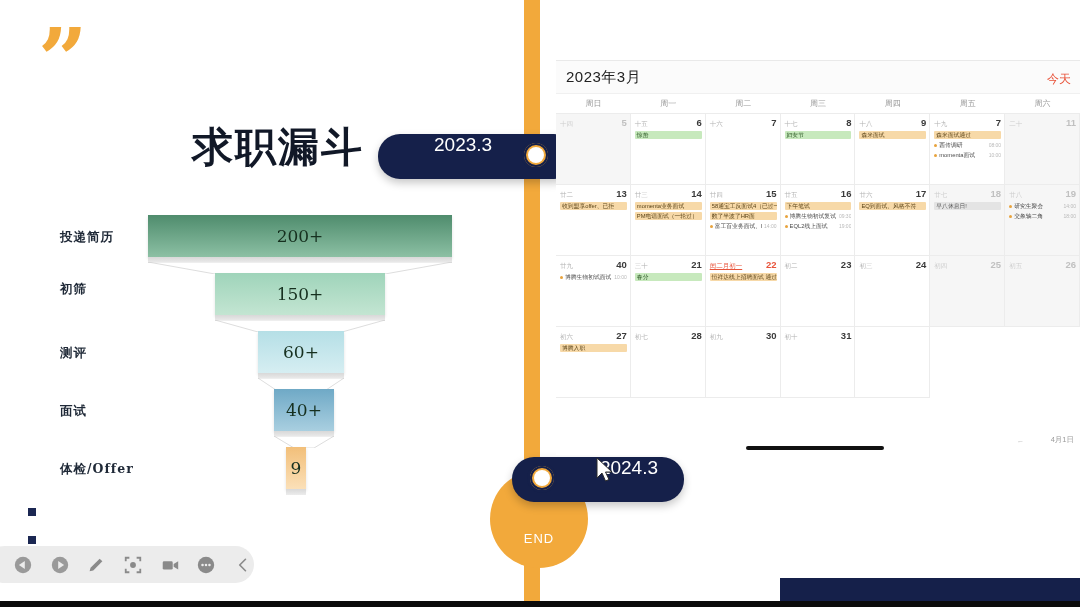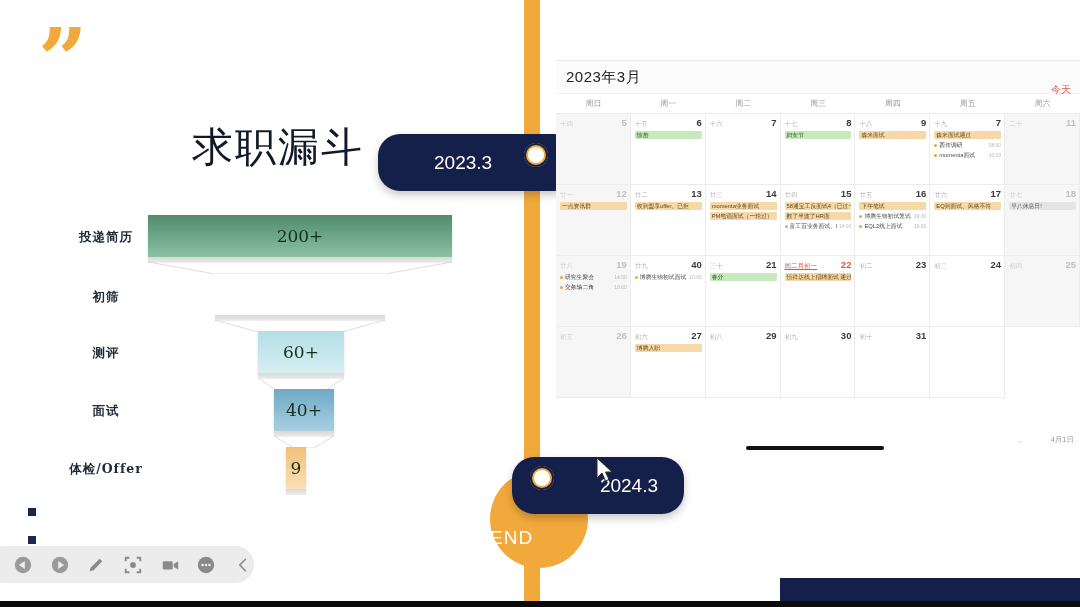--- a/index.html
+++ b/index.html
@@ -28,32 +28,32 @@
     font-size: 86px; line-height: 0.8;
     color: #F2A93B;
     font-weight: 700;
     font-family: "DejaVu Serif", serif;
     letter-spacing: -4px;
     user-select: none;
   }
   #slide-title {
     position: absolute; left: 192px; top: 120px;
     font-size: 41px;
-    font-weight: 400;
+    font-weight: 700;
     color: #111827;
     letter-spacing: 2px;
     white-space: nowrap;
   }
 
   
   #funnel { position: absolute; left: 60px; top: 215px; width: 420px; height: 290px; }
   .funnel-row { position: relative; height: 58px; }
   .funnel-label {
     position: absolute; left: 0; width: 92px;
-    text-align: center;
+    text-align: left;
     font-size: 12.5px; font-weight: 700;
     color: #1f2937;
     font-family: "DejaVu Serif", serif;
     letter-spacing: 1px;
   }
   .funnel-bar {
     position: absolute;
     height: 42px;
     display: flex; align-items: center; justify-content: center;
     font-size: 17px; color: #16301f; font-weight: 400;
@@ -85,22 +85,22 @@
     position: absolute; left: 0; top: 601px;
     width: 1080px; height: 6px;
     background: #0b0b0b;
   }
 
   
   .pill {
     position: absolute;
     background: #15204a;
     border-radius: 22px;
-    height: 57px;
-    display: flex; align-items: center;
+    height: 45px;
+    display: flex; align-items: flex-start;
     color: #ffffff;
     font-size: 19px;
     box-shadow: 0 4px 8px rgba(0,0,0,0.22);
   }
   #pill-top { left: 378px; top: 134px; width: 198px; justify-content: flex-start; padding-left: 56px; }
   #pill-bottom { left: 512px; top: 457px; width: 172px; justify-content: flex-end; padding-right: 26px; }
   .pill-knob {
     position: absolute;
     width: 30px; height: 30px;
     border-radius: 50%;
@@ -115,23 +115,23 @@
     width: 16px; height: 16px; border-radius: 50%;
     background: #ffffff;
   }
   #knob-top { left: 521px; top: 140px; background: #F2A93B; }
   #knob-bottom { left: 527px; top: 463px; background: #F2A93B; }
   #end-circle {
     position: absolute; left: 490px; top: 470px;
     width: 98px; height: 98px;
     border-radius: 50%;
     background: #F2A93B;
-    display: flex; align-items: center; 
+    display: flex; align-items: center; justify-content: center;
     padding-top: 38px;
-    color: #ffffff; font-size: 19px; letter-spacing: 1px;
+    color: #ffffff; font-size: 13px; letter-spacing: 1px;
   }
   #cursor { position: absolute; left: 596px; top: 458px; width: 18px; height: 26px; }
 
   
   #calendar {
     position: absolute; left: 556px; top: 60px;
     width: 524px; height: 395px;
     background: #ffffff;
     border-top: 1px solid #e9e9e9;
     overflow: hidden;
@@ -140,21 +140,21 @@
     position: relative;
     height: 33px;
     display: flex; align-items: center;
     padding: 0 8px 0 10px;
     background: #fbfbfb;
     border-bottom: 1px solid #f0f0f0;
   }
   #cal-title { font-size: 15px; color: #222; letter-spacing: 0.5px; }
   #cal-today {
     position: absolute; right: 9px; top: 10px;
-    font-size: 10px; color: #e8533a; margin-top: 12px;
+    font-size: 12px; color: #e8533a;
   }
   #cal-weekdays {
     display: grid;
     grid-template-columns: repeat(7, 1fr);
     height: 19px;
     background: #ffffff;
   }
   .weekday {
     font-size: 8px; color: #9a9a9a;
     text-align: center; line-height: 19px;
@@ -250,21 +250,22 @@
       <div class="funnel-row">
         <div class="funnel-label" style="top:14px">投递简历</div>
         <div class="funnel-bar" style="left:88px; width:304px; top:0; background:linear-gradient(180deg,#4f8c6d,#8cc0a4);">200+</div>
         <div class="funnel-shadow" style="left:88px; width:304px; top:42px;"></div>
         <svg class="funnel-connector" style="left:88px; top:47px; width:304px; height:12px; border:0;" viewBox="0 0 304 12" preserveAspectRatio="none">
           <polygon points="0,0 304,0 237,12 67,12" fill="#ffffff" stroke="#cfcfcf" stroke-width="0.7"></polygon>
         </svg>
       </div>
 
       <div class="funnel-row">
-        <div class="funnel-label" style="top:16px">初筛</div>
+        <div class="funnel-label" style="top:8px">初筛</div>
+        <div class="funnel-bar" style="left:155px; width:170px; top:0; background:linear-gradient(180deg,#9fd4ba,#c3e5d2);">150+</div>
         <div class="funnel-shadow" style="left:155px; width:170px; top:42px;"></div>
         <svg class="funnel-connector" style="left:155px; top:47px; width:170px; height:12px; border:0;" viewBox="0 0 170 12" preserveAspectRatio="none">
           <polygon points="0,0 170,0 127,12 43,12" fill="#ffffff" stroke="#cfcfcf" stroke-width="0.7"></polygon>
         </svg>
       </div>
 
       <div class="funnel-row">
         <div class="funnel-label" style="top:14px">测评</div>
         <div class="funnel-bar" style="left:198px; width:86px; top:0; background:linear-gradient(180deg,#b5dfe6,#d6eef2);">60+</div>
         <div class="funnel-shadow" style="left:198px; width:86px; top:42px;"></div>
@@ -374,27 +375,20 @@
             <span class="t">momenta面试</span>
             <span class="time">10:00</span>
           </div>
         </div>
         <div class="day-cell muted">
           <div class="day-head">
             <span class="day-lunar">二十</span>
             <span class="day-num">11</span>
           </div>
         </div>
-        <div class="day-cell muted">
-          <div class="day-head">
-            <span class="day-lunar">廿一</span>
-            <span class="day-num">12</span>
-          </div>
-          <div class="evt orange">一点资讯群</div>
-        </div>
         <div class="day-cell">
           <div class="day-head">
             <span class="day-lunar">廿二</span>
             <span class="day-num">13</span>
           </div>
           <div class="evt orange">收到盟享offer、已拒</div>
         </div>
         <div class="day-cell">
           <div class="day-head">
             <span class="day-lunar">廿三</span>
@@ -514,22 +508,22 @@
         </div>
         <div class="day-cell">
           <div class="day-head">
             <span class="day-lunar">初六</span>
             <span class="day-num">27</span>
           </div>
           <div class="evt orange">博腾入职</div>
         </div>
         <div class="day-cell">
           <div class="day-head">
-            <span class="day-lunar">初八</span>
-            <span class="day-num">29</span>
+            <span class="day-lunar">初七</span>
+            <span class="day-num">28</span>
           </div>
         </div>
         <div class="day-cell">
           <div class="day-head">
             <span class="day-lunar">初九</span>
             <span class="day-num">30</span>
           </div>
         </div>
         <div class="day-cell">
           <div class="day-head">

